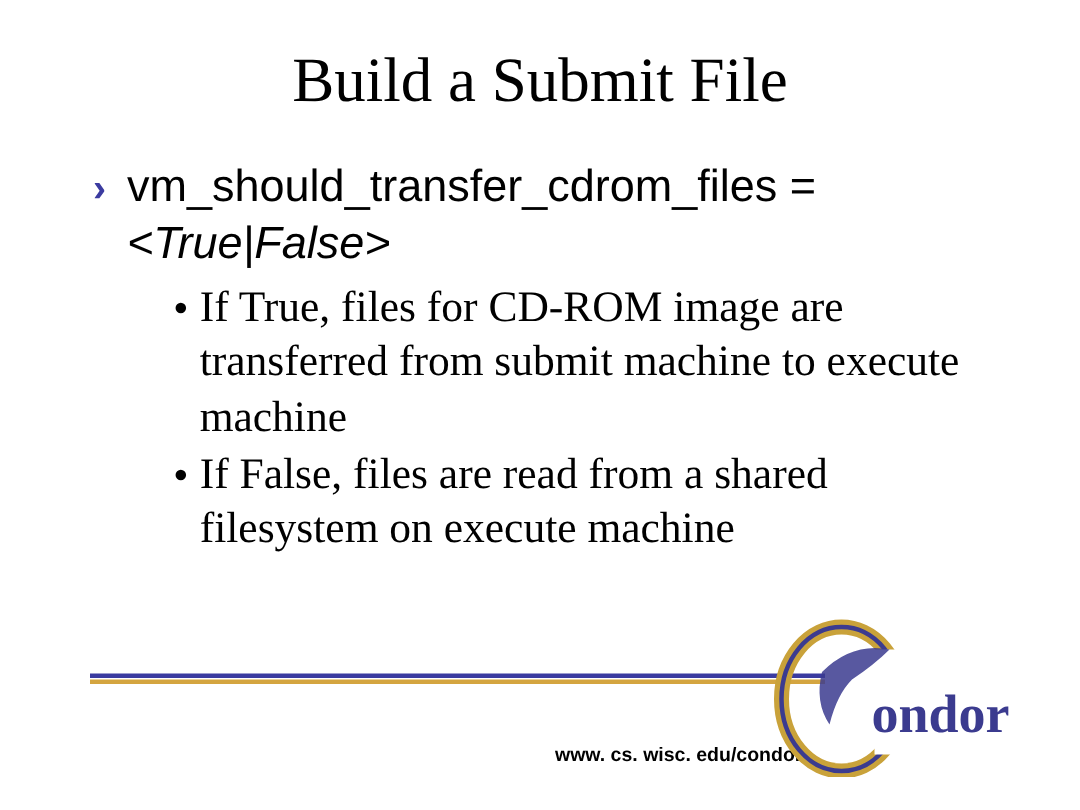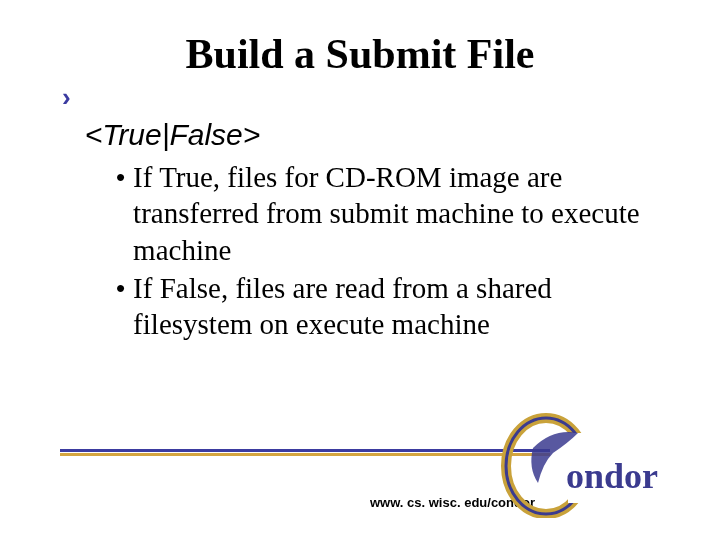--- a/index.html
+++ b/index.html
@@ -1,45 +1,45 @@
 <!DOCTYPE html>
 <html><head>
 <meta charset="utf-8">
 <style>
   * { margin: 0; padding: 0; box-sizing: border-box; }
   html, body { width: 720px; height: 540px; background: #fff; font-family: "Comic Sans MS", "Comic Sans", cursive; color: #000; }
   .slide { position: relative; width: 720px; height: 540px; padding: 24px 50px 0 50px; }
-  .title { font-size: 42px; font-weight: bold; text-align: center; margin-top: 6px; }
+  .title { font-size: 42px; font-weight: normal; text-align: center; margin-top: 6px; margin-bottom: 28px; }
   .body { padding-left: 12px; }
   .bullet-1 { display: flex; align-items: flex-start; margin-bottom: 6px; }
   .b1-marker { font-family: Arial, sans-serif; font-size: 26px; font-weight: bold; color: #3b3ba0; margin-right: 14px; margin-top: 4px; }
   .b1-text { font-family: Arial, Helvetica, sans-serif; font-size: 30px; line-height: 1.25; }
   .b1-italic { font-style: italic; text-align: center; }
   .sub-list { padding-left: 54px; margin-top: 4px; }
   .bullet-2 { display: flex; align-items: flex-start; margin-bottom: 2px; }
   .b2-marker { font-size: 26px; font-weight: bold; margin-right: 8px; line-height: 1; margin-top: 6px; }
   .b2-text { font-size: 29px; line-height: 1.25; }
   .footer-url { position: absolute; left: 370px; bottom: 30px; font-family: Arial, sans-serif; font-size: 13px; font-weight: bold; color: #000; }
   .divider { position: absolute; left: 60px; bottom: 85px; width: 490px; height: 6px; }
   .divider .line1 { height: 3px; background: #3b3ba0; }
   .divider .line2 { height: 3px; background: #d4a540; margin-top: 1px; }
-  .logo { position: absolute; right: 57px; bottom: 22px; width: 165px; height: 110px; }
+  .logo { position: absolute; right: 42px; bottom: 22px; width: 165px; height: 110px; }
 </style>
 </head>
 <body>
 
 <div class="slide">
 
   <div class="title">Build a Submit File</div>
 
   <div class="body">
     <div class="bullet-1">
       <div class="b1-marker">›</div>
       <div class="b1-text">
-        <br>
+        <span>vm_should_transfer_cdrom_files =</span><br>
         <span class="b1-italic">&lt;True|False&gt;</span>
       </div>
     </div>
     <div class="sub-list">
       <div class="bullet-2">
         <div class="b2-marker">•</div>
         <div class="b2-text">If True, files for CD-ROM image are transferred from submit machine to execute machine</div>
       </div>
       <div class="bullet-2">
         <div class="b2-marker">•</div>

